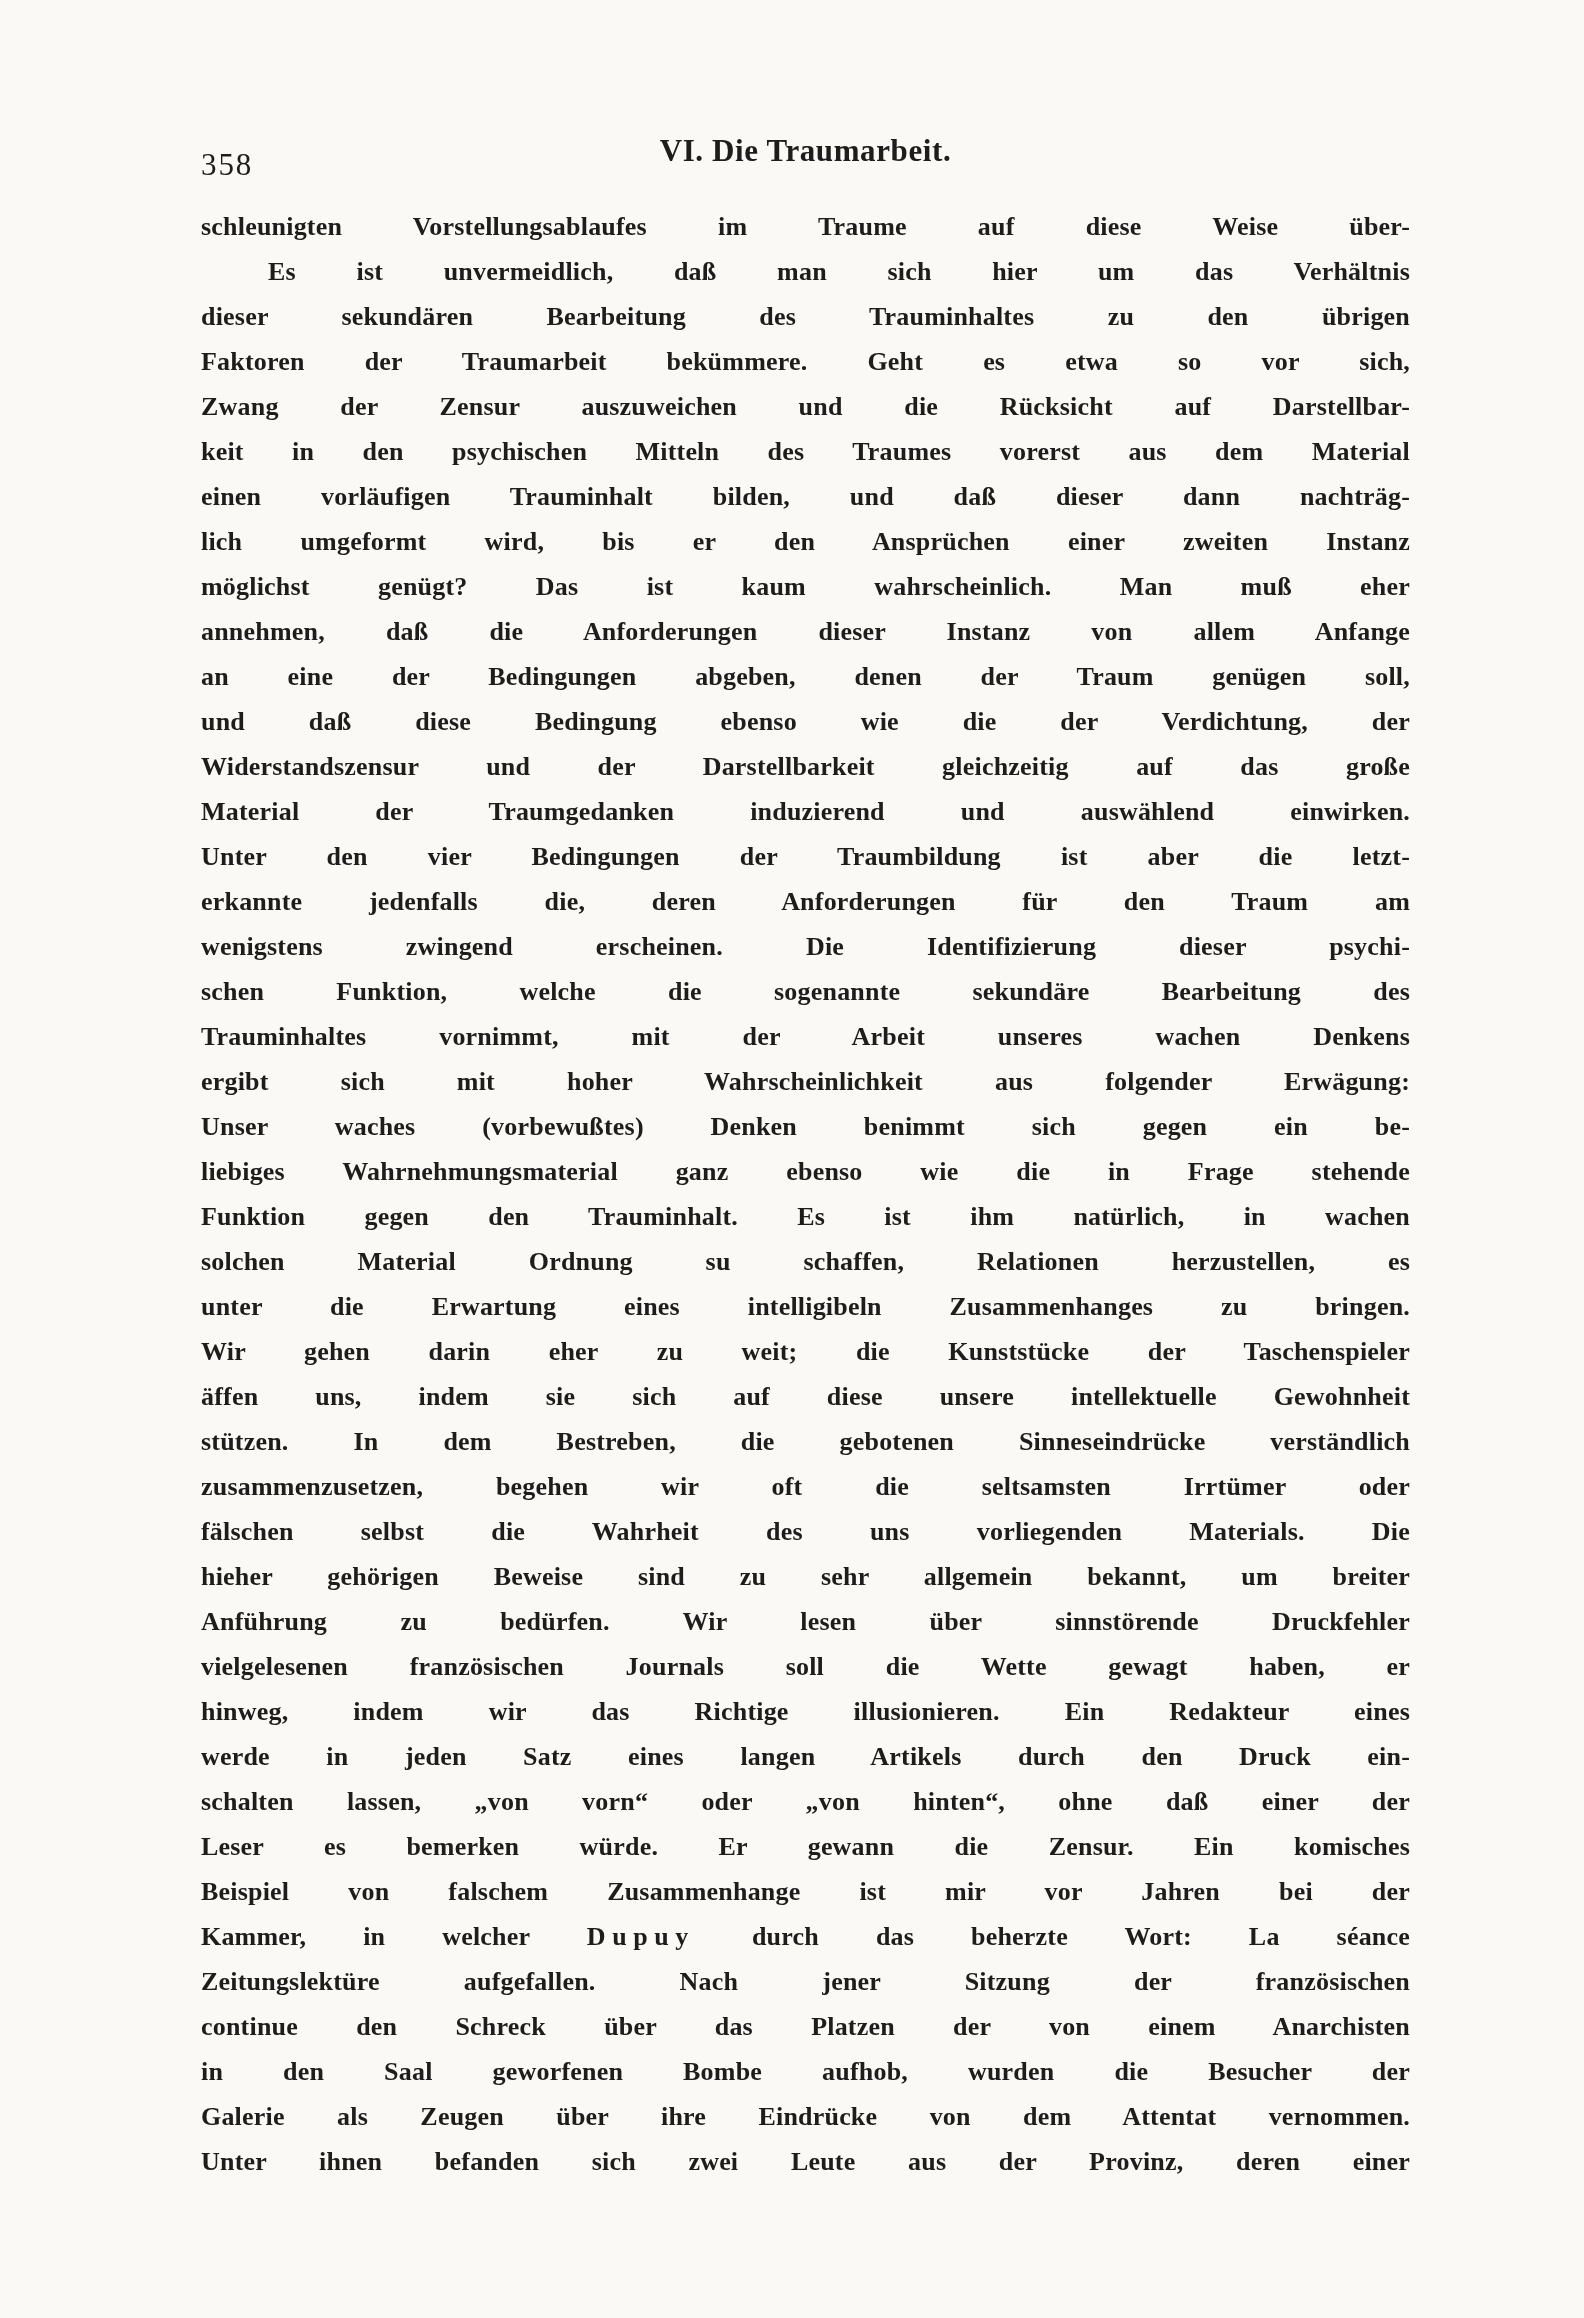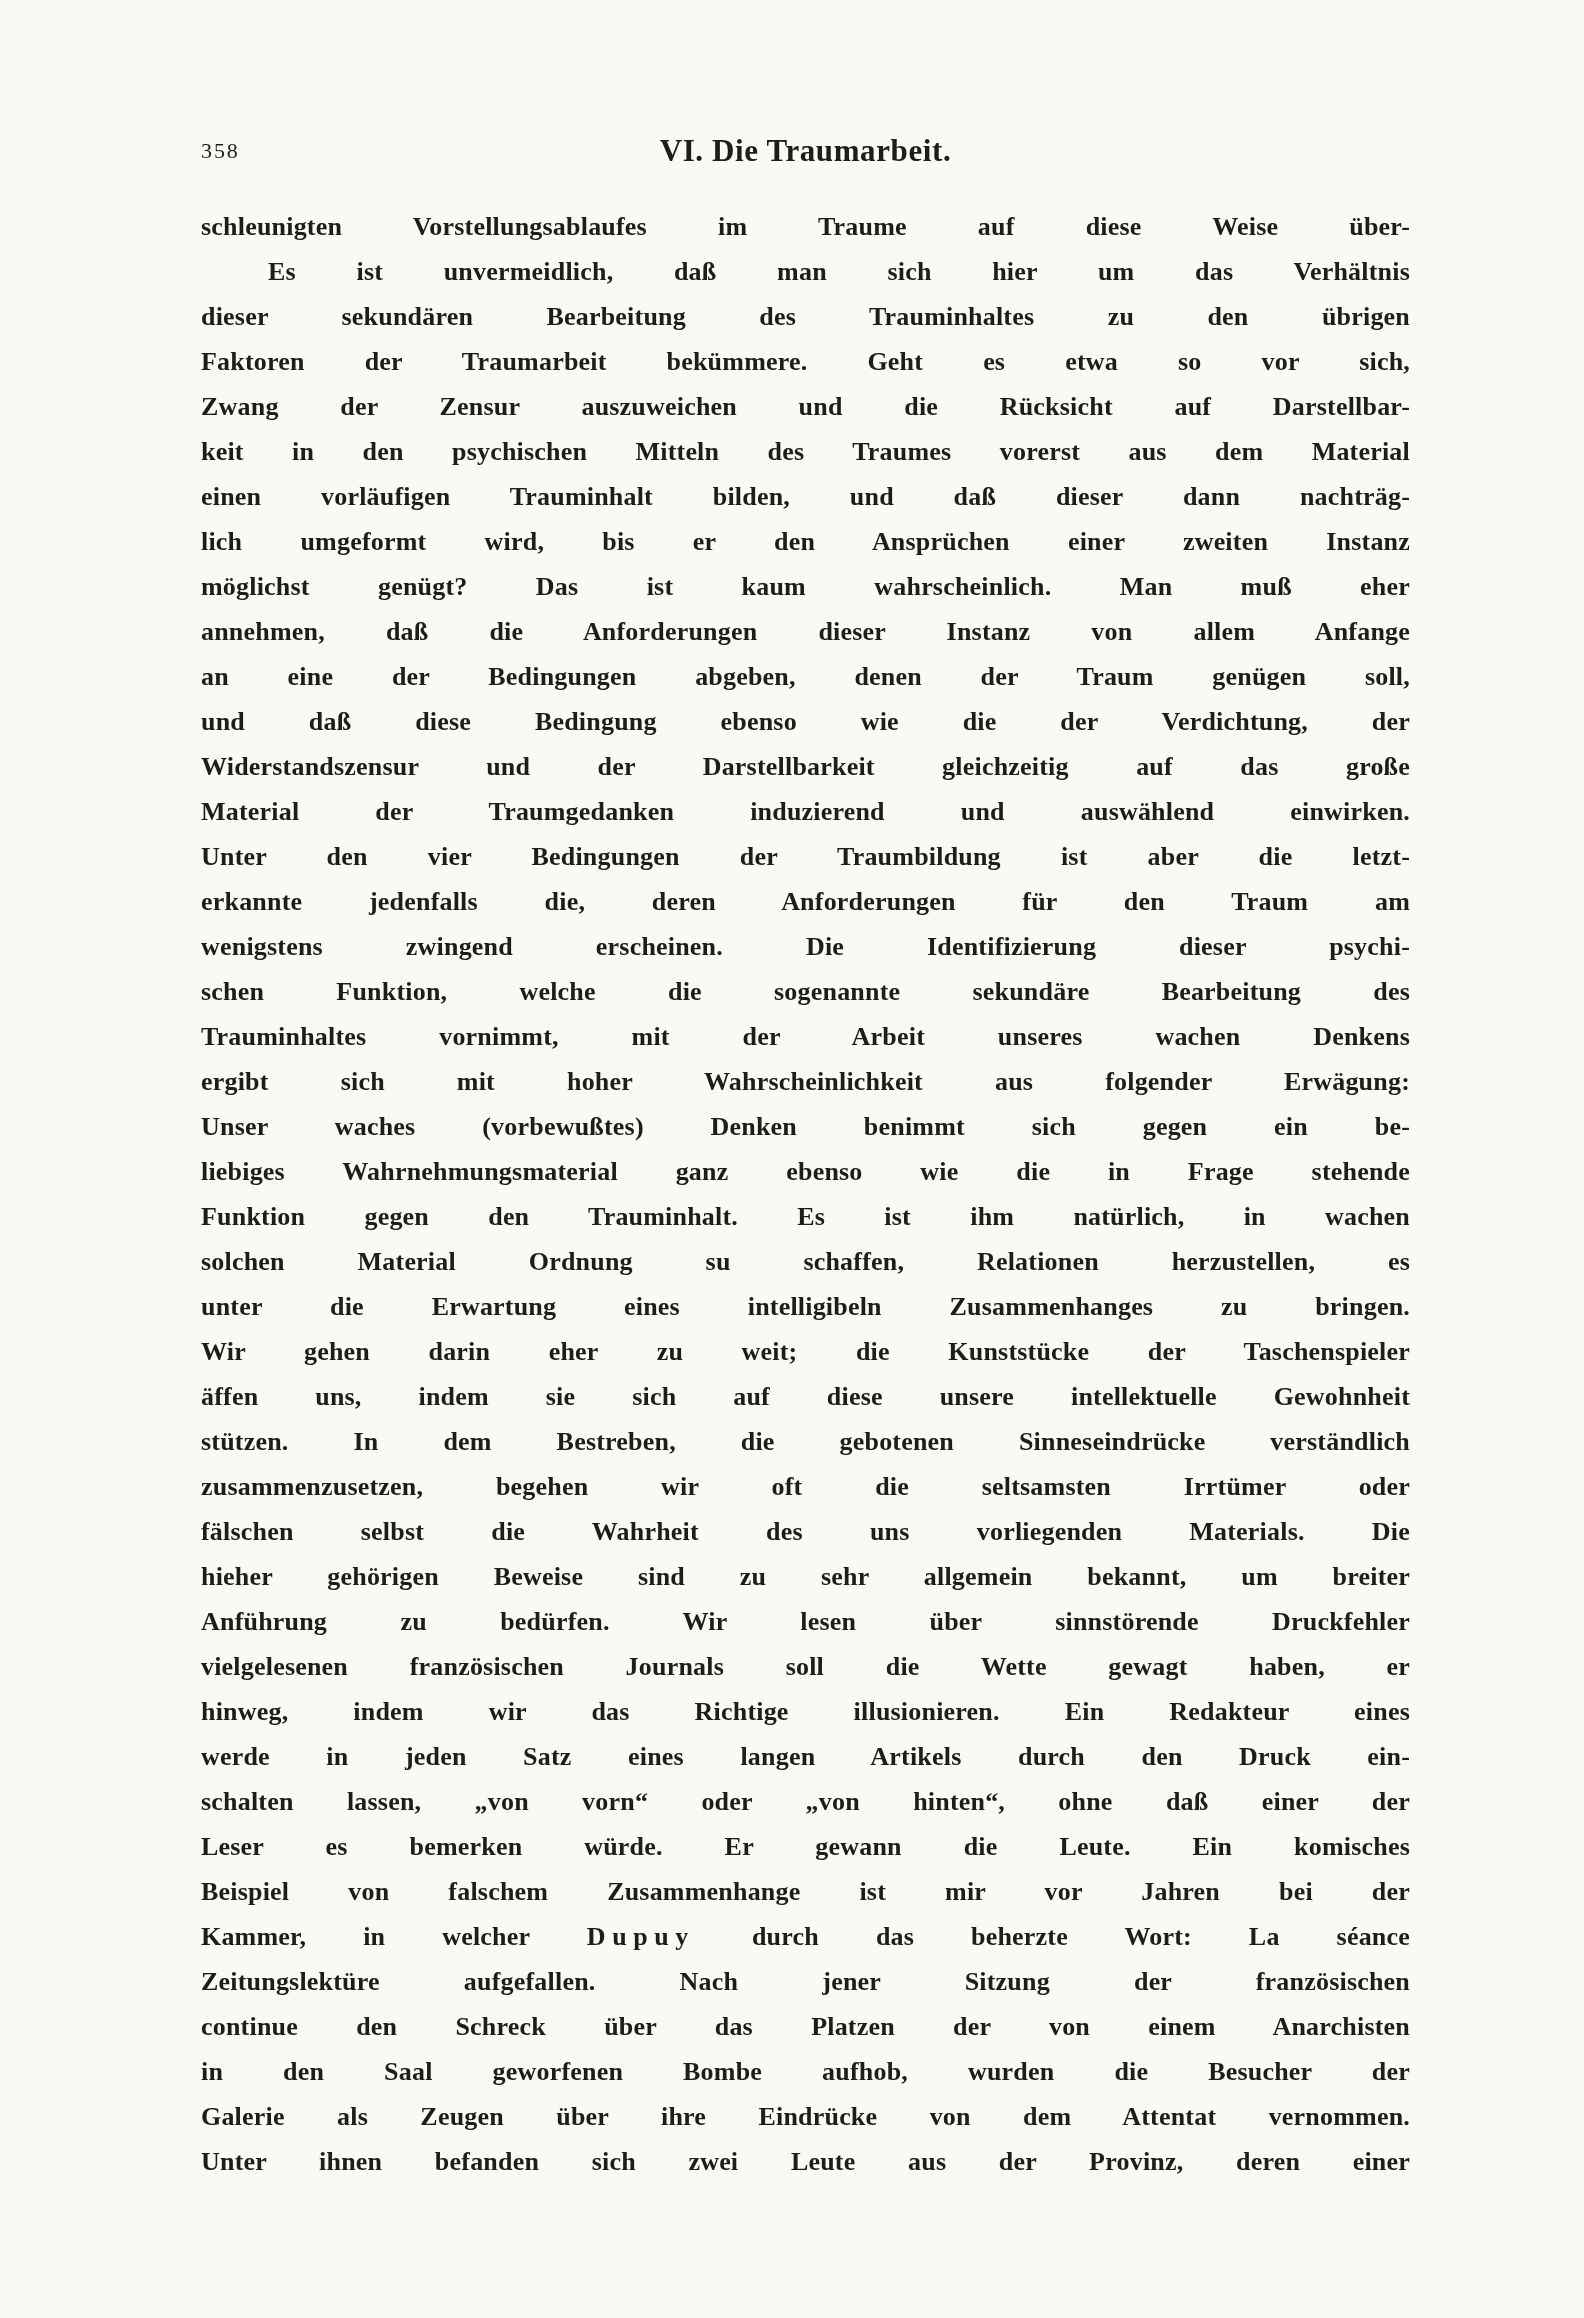--- a/index.html
+++ b/index.html
@@ -21,22 +21,22 @@
     width: 1209px;
   }
   .head-row {
     position: relative;
     height: 47px;
     margin-bottom: 28px;
   }
   .page-number {
     position: absolute;
     left: 0;
-    top: 9px;
-    font-size: 22px;
+    top: 18px;
+    font-size: 31px;
     letter-spacing: 1.9px;
   }
   .running-header {
     text-align: center;
     font-size: 31px;
     font-weight: bold;
     letter-spacing: 0.6px;
     padding-top: 3.7px;
   }
   .body-text {
@@ -138,21 +138,21 @@
         <div class="line">Anführung zu bedürfen.  Wir lesen über sinnstörende Druckfehler</div>
 
         <div class="line">vielgelesenen französischen Journals soll die Wette gewagt haben, er</div>
 
         <div class="line">hinweg, indem wir das Richtige illusionieren.  Ein Redakteur eines</div>
 
         <div class="line">werde in jeden Satz eines langen Artikels durch den Druck ein-</div>
 
         <div class="line">schalten lassen, „von vorn“ oder „von hinten“, ohne daß einer der</div>
 
-        <div class="line">Leser es bemerken würde.  Er gewann die Leute.  Ein komisches</div>
+        <div class="line">Leser es bemerken würde.  Er gewann die Zensur.  Ein komisches</div>
 
         <div class="line">Beispiel von falschem Zusammenhange ist mir vor Jahren bei der</div>
 
         <div class="line">Kammer, in welcher <span class="sperr">Dupuy</span> durch das beherzte Wort: La séance</div>
 
         <div class="line">Zeitungslektüre aufgefallen.  Nach jener Sitzung der französischen</div>
 
         <div class="line">continue den Schreck über das Platzen der von einem Anarchisten</div>
 
         <div class="line">in den Saal geworfenen Bombe aufhob, wurden die Besucher der</div>

